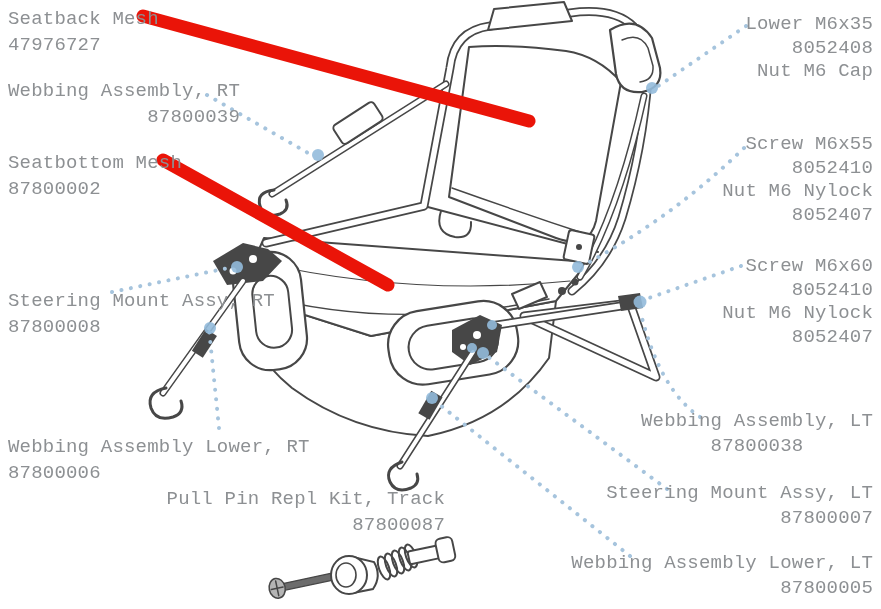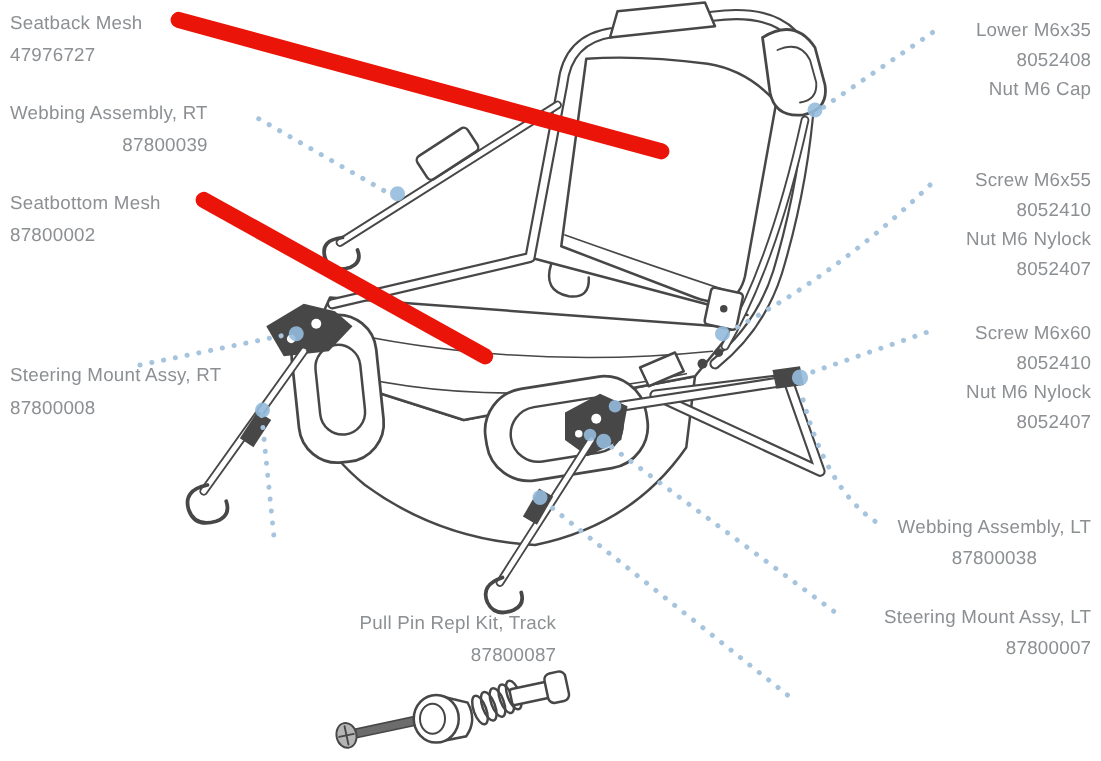--- a/index.html
+++ b/index.html
@@ -1,19 +1,19 @@
 <!DOCTYPE html>
 <html><head>
 <meta charset="utf-8">
 <style>
   html,body{margin:0;padding:0;background:#fff;}
   #stage{position:relative;width:881px;height:609px;background:#fff;overflow:hidden;
          font-family:"Liberation Sans", sans-serif;}
   svg{position:absolute;left:0;top:0;}
-  .callout{position:absolute;color:#8d9093;font-size:15px;line-height:26px;letter-spacing:.2px;white-space:nowrap;}
+  .callout{position:absolute;color:#8d9093;font-size:19px;line-height:26px;letter-spacing:.2px;white-space:nowrap;font-family:Liberation Mono, monospace;}
   .callout.right{text-align:right;}
   .screwblock{line-height:23.5px;}
   .twoline-right{line-height:25px;}
 </style>
 </head>
 <body>
 
 <div id="stage">
 
   <svg width="881" height="609" viewBox="0 0 881 609">
@@ -159,20 +159,24 @@
   <div class="callout" style="left:8px;top:150px;">
     <div>Seatbottom Mesh</div>
     <div>87800002</div>
   </div>
 
   <div class="callout" style="left:8px;top:288px;">
     <div>Steering Mount Assy, RT</div>
     <div>87800008</div>
   </div>
 
+  <div class="callout" style="left:8px;top:434px;">
+    <div>Webbing Assembly Lower, RT</div>
+    <div>87800006</div>
+  </div>
 
   <div class="callout right" style="right:436px;top:486px;">
     <div>Pull Pin Repl Kit, Track</div>
     <div>87800087</div>
   </div>
 
   <div class="callout right screwblock" style="right:8px;top:13px;">
     <div>Lower M6x35</div>
     <div>8052408</div>
     <div>Nut M6 Cap</div>
@@ -195,14 +199,18 @@
   <div class="callout right twoline-right" style="right:8px;top:409px;text-align:center;">
     <div>Webbing Assembly, LT</div>
     <div>87800038</div>
   </div>
 
   <div class="callout right twoline-right" style="right:8px;top:481px;">
     <div>Steering Mount Assy, LT</div>
     <div>87800007</div>
   </div>
 
+  <div class="callout right twoline-right" style="right:8px;top:551px;">
+    <div>Webbing Assembly Lower, LT</div>
+    <div>87800005</div>
+  </div>
 
 </div>
 
 </body></html>

